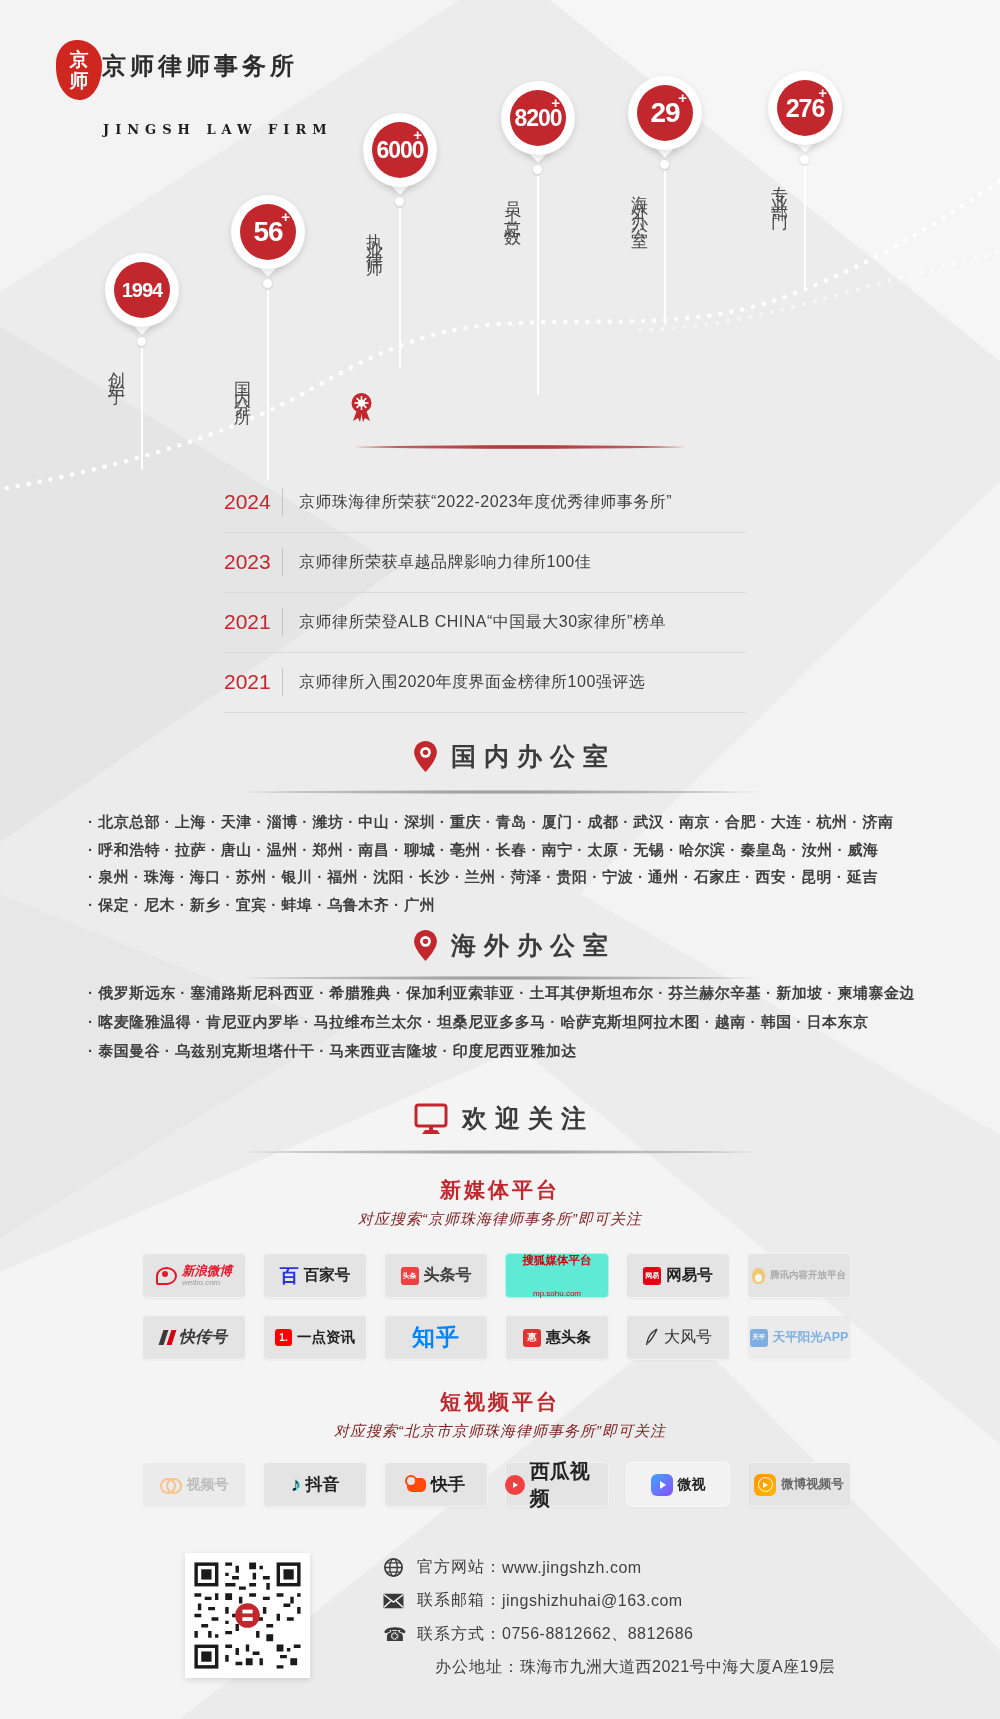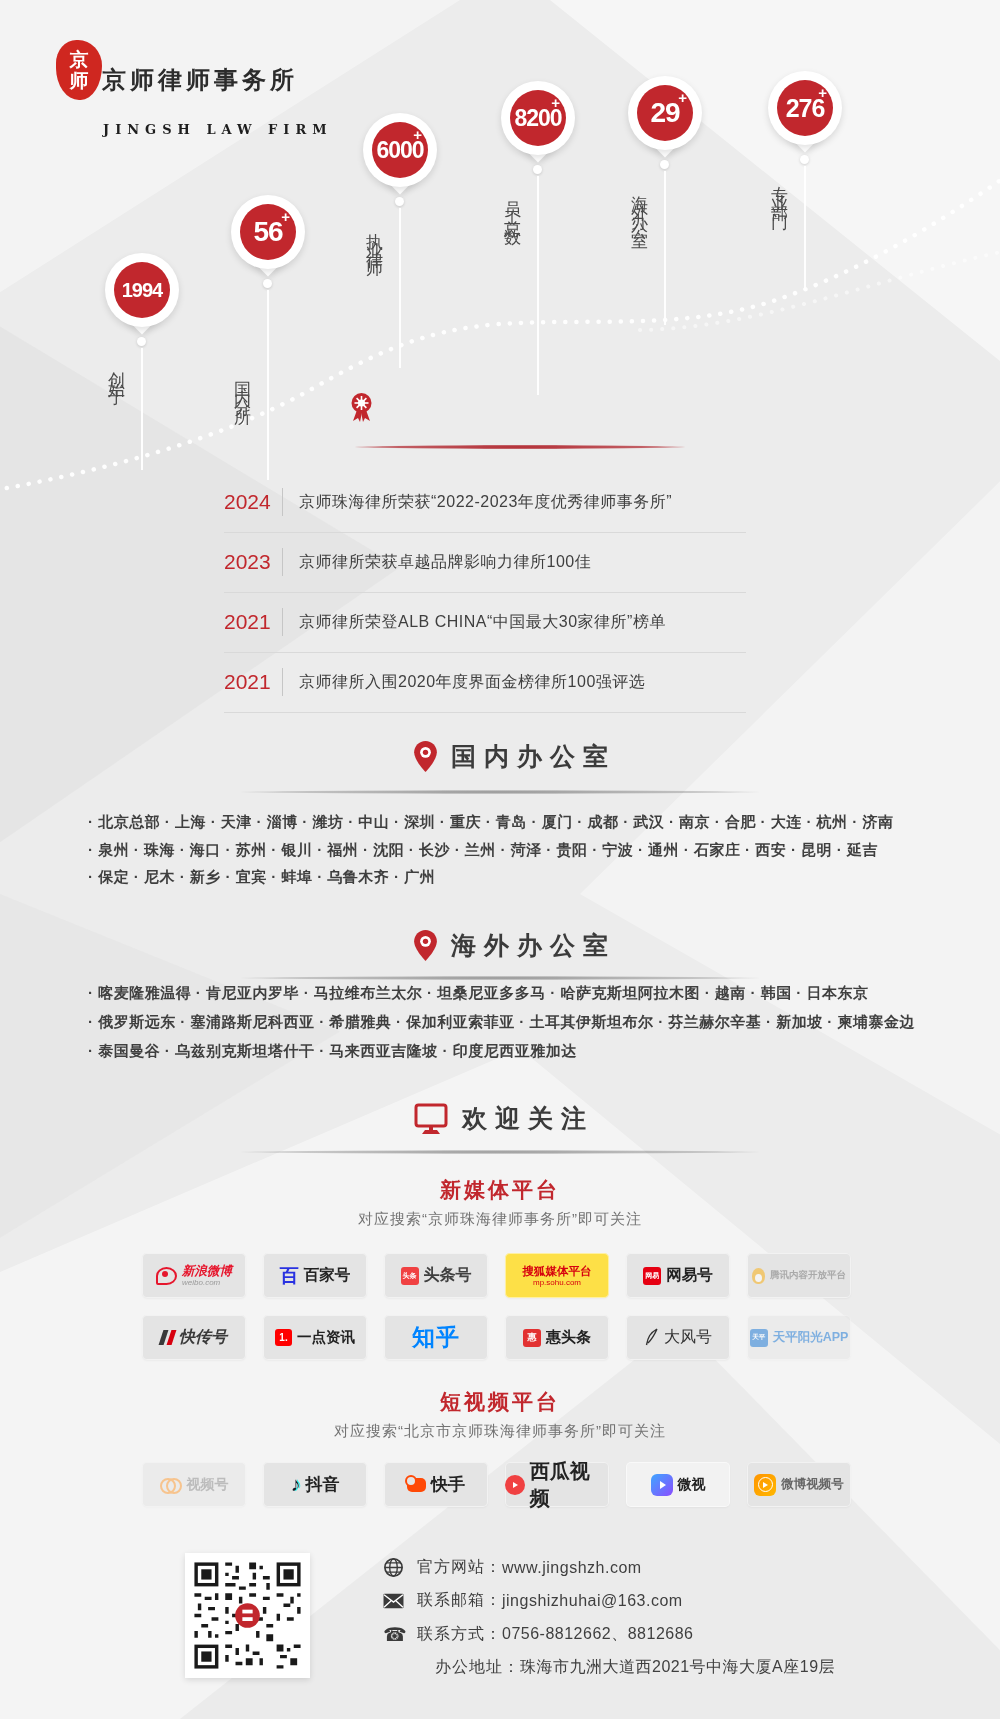--- a/index.html
+++ b/index.html
@@ -18,21 +18,21 @@
   .f4{background:rgba(255,255,255,.38);clip-path:polygon(100% 28%,58% 52%,100% 66%);}
   .f5{background:rgba(255,255,255,.45);clip-path:polygon(0 74%,52% 61%,100% 84%,100% 100%,0 100%);}
   .f6{background:rgba(170,170,170,.12);clip-path:polygon(18% 100%,68% 77%,100% 96%,100% 100%);}
   .f7{background:rgba(200,200,200,.12);clip-path:polygon(0 52%,34% 60%,0 72%);}
   
   .seal{left:56px;top:40px;width:46px;height:60px;background:#cf2720;
         border-radius:46% 54% 48% 52%/40% 44% 60% 56%;
         display:flex;flex-direction:column;align-items:center;justify-content:center;
         color:#fff;font-family:"DejaVu Serif","Liberation Serif",serif;font-weight:bold;
         font-size:19px;line-height:21px;}
-  .brand-cn{left:102px;top:64px;font-family:"DejaVu Serif","Liberation Serif",serif;
+  .brand-cn{left:102px;top:50px;font-family:"DejaVu Serif","Liberation Serif",serif;
         font-size:24px;font-weight:bold;color:#2c2c2c;letter-spacing:4px;}
   .brand-en{left:103px;top:78px;font-family:"DejaVu Serif","Liberation Serif",serif;
         font-size:13px;color:#1e1e1e;letter-spacing:6px;font-weight:bold;margin-top:44px;}
   
   .wave{left:0;top:0;pointer-events:none;}
   
   .pin{position:absolute;width:74px;height:92px;}
   .pin-tail{position:absolute;left:24px;top:50px;width:26px;height:26px;background:#fff;
         transform:rotate(45deg);box-shadow:3px 3px 6px rgba(0,0,0,.08);}
   .pin-head{position:absolute;left:0;top:0;width:74px;height:74px;background:#fff;border-radius:50%;
@@ -62,34 +62,34 @@
   .honor-sep{position:absolute;left:224px;width:522px;height:1px;background:#d9d9d9;}
   
   .office-list{position:absolute;left:88px;width:828px;font-size:15px;font-weight:600;color:#3f3f3f;}
   .office-line{letter-spacing:.5px;}
   .dom .office-line{line-height:27.5px;}
   .ovs .office-line{line-height:29px;}
   
   .red-heading{position:absolute;width:1000px;text-align:center;color:#c1272d;
         font-size:21px;font-weight:bold;letter-spacing:3px;
         font-family:"DejaVu Serif","Liberation Serif",serif;}
-  .sub-heading{position:absolute;width:1000px;text-align:center;color:#737373;font-size:15px;letter-spacing:1px;}
+  .sub-heading{position:absolute;width:1000px;text-align:center;color:#7f1d1d;font-size:15px;letter-spacing:1px;font-style:italic;}
   
   .tile{position:absolute;width:104px;height:45px;background:#e4e4e4;border-radius:5px;
         display:flex;align-items:center;justify-content:center;gap:5px;
         box-shadow:inset 0 0 0 1px rgba(255,255,255,.5),0 1px 2px rgba(0,0,0,.04);}
   .wb-icon{width:17px;height:14px;border:2px solid #e6162d;border-radius:50% 50% 50% 2px;position:relative;}
   .wb-icon::after{content:"";position:absolute;left:4px;top:2px;width:6px;height:6px;border-radius:50%;background:#e6162d;}
   .wb-name{display:block;color:#e6162d;font-style:italic;font-weight:bold;font-size:12.5px;line-height:13px;}
   .wb-sub{display:block;color:#9a9a9a;font-size:8px;font-style:italic;line-height:9px;}
   .sq-icon{display:flex;align-items:center;justify-content:center;color:#fff;font-weight:bold;border-radius:3px;}
   .bj-icon{color:#2932e1;font-size:19px;font-weight:bold;font-family:"DejaVu Serif",serif;}
   .tt-icon{width:18px;height:18px;background:#f04142;font-size:7px;}
   .tt-name{color:#404040;font-weight:bold;font-size:16px;}
-  .sohu-tile{background:#fde047;flex-direction:column;gap:0;}
+  .sohu-tile{background:#5eead4;flex-direction:column;gap:0;justify-content:space-between;}
   .sohu-name{color:#d6000f;font-weight:bold;font-size:11.5px;line-height:14px;}
   .sohu-sub{color:#d6000f;font-size:8px;line-height:9px;}
   .wy-icon{width:18px;height:18px;background:#e60012;font-size:7px;}
   .dark-name{color:#222;font-weight:bold;font-size:15.5px;}
   .png-icon{width:13px;height:16px;background:#f8b62b;border-radius:50% 50% 45% 45%;position:relative;opacity:.6;}
   .png-icon::after{content:"";position:absolute;left:3px;top:6px;width:7px;height:8px;background:#fff;border-radius:50%;}
   .faint-name{color:#aaa;font-size:9.5px;font-weight:bold;}
   .kc-icon{width:5px;height:15px;background:#d7000f;transform:skewX(-18deg);box-shadow:-8px 0 0 #3a3a3a;margin-left:8px;}
   .kc-name{color:#3a3a3a;font-weight:bold;font-style:italic;font-size:16px;}
   .yd-icon{width:17px;height:17px;background:#f00;font-size:10px;}
@@ -264,36 +264,37 @@
   <svg width="23" height="31" viewBox="0 0 22 30">
     <path d="M11 0 C4.9 0 0 4.9 0 11 c0 8 11 19 11 19 s11 -11 11 -19 C22 4.9 17.1 0 11 0z" fill="#c1272d"></path>
     <circle cx="11" cy="11" r="5.2" fill="#fff"></circle>
       <circle cx="11" cy="11" r="2.6" fill="#c1272d"></circle>
   </svg>
   <span class="t">国内办公室</span>
 </div>
 <div class="shadow-line" style="left:240px;top:790px;width:520px"></div>
 <div class="office-list dom" style="top:808px">
   <div class="office-line">· 北京总部 · 上海 · 天津 · 淄博 · 潍坊 · 中山 · 深圳 · 重庆 · 青岛 · 厦门 · 成都 · 武汉 · 南京 · 合肥 · 大连 · 杭州 · 济南</div>
+  <div class="office-line">· 呼和浩特 · 拉萨 · 唐山 · 温州 · 郑州 · 南昌 · 聊城 · 亳州 · 长春 · 南宁 · 太原 · 无锡 · 哈尔滨 · 秦皇岛 · 汝州 · 威海</div>
   <div class="office-line">· 泉州 · 珠海 · 海口 · 苏州 · 银川 · 福州 · 沈阳 · 长沙 · 兰州 · 菏泽 · 贵阳 · 宁波 · 通州 · 石家庄 · 西安 · 昆明 · 延吉</div>
   <div class="office-line">· 保定 · 尼木 · 新乡 · 宜宾 · 蚌埠 · 乌鲁木齐 · 广州</div>
 </div>
 
 <div class="sec-title" style="left:414px;top:929px">
   <svg width="23" height="31" viewBox="0 0 22 30">
     <path d="M11 0 C4.9 0 0 4.9 0 11 c0 8 11 19 11 19 s11 -11 11 -19 C22 4.9 17.1 0 11 0z" fill="#c1272d"></path>
     <circle cx="11" cy="11" r="5.2" fill="#fff"></circle>
       <circle cx="11" cy="11" r="2.6" fill="#c1272d"></circle>
   </svg>
   <span class="t">海外办公室</span>
 </div>
 <div class="shadow-line" style="left:240px;top:976px;width:520px"></div>
 <div class="office-list ovs" style="top:978px">
+  <div class="office-line">· 俄罗斯远东 · 塞浦路斯尼科西亚 · 希腊雅典 · 保加利亚索菲亚 · 土耳其伊斯坦布尔 · 芬兰赫尔辛基 · 新加坡 · 柬埔寨金边</div>
   <div class="office-line">· 喀麦隆雅温得 · 肯尼亚内罗毕 · 马拉维布兰太尔 · 坦桑尼亚多多马 · 哈萨克斯坦阿拉木图 · 越南 · 韩国 · 日本东京</div>
-  <div class="office-line">· 俄罗斯远东 · 塞浦路斯尼科西亚 · 希腊雅典 · 保加利亚索菲亚 · 土耳其伊斯坦布尔 · 芬兰赫尔辛基 · 新加坡 · 柬埔寨金边</div>
   <div class="office-line">· 泰国曼谷 · 乌兹别克斯坦塔什干 · 马来西亚吉隆坡 · 印度尼西亚雅加达</div>
 </div>
 
 <div class="sec-title" style="left:414px;top:1102px">
   <svg width="34" height="31" viewBox="0 0 34 31">
     <rect x="2" y="2" width="30" height="21" rx="2.5" fill="none" stroke="#c1272d" stroke-width="3"></rect>
     <rect x="15" y="23" width="4" height="4" fill="#c1272d"></rect>
     <path d="M11 27 h12 l3 4 h-18 z" fill="#c1272d"></path>
   </svg>
   <span class="t">欢迎关注</span>

